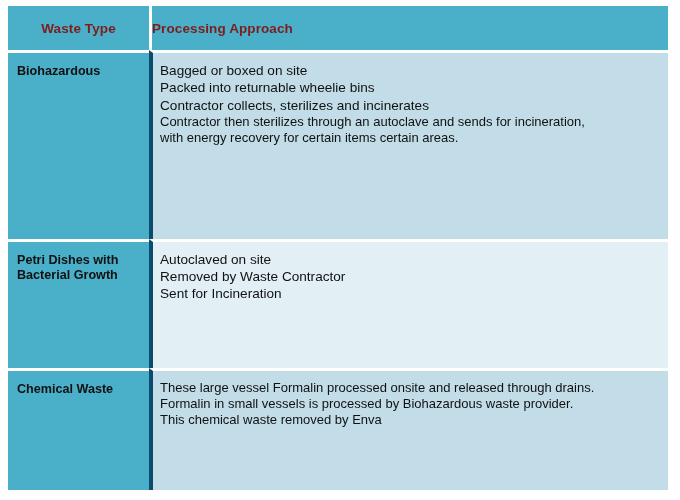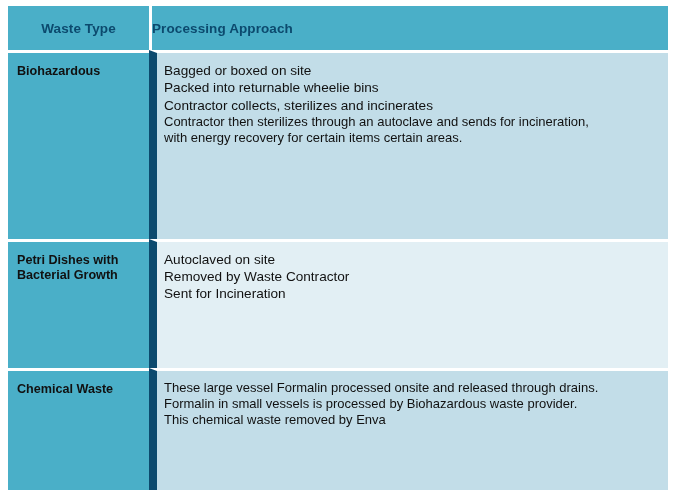--- a/index.html
+++ b/index.html
@@ -24,21 +24,21 @@
     box-sizing: border-box;
     border-collapse: separate;
     border-spacing: 0;
     background: #ffffff;
     table-layout: fixed;
   }
 
   
   thead th {
     background: #4aafc8;
-    color: #0c4a6e;
+    color: #7f1d1d;
     font-weight: bold;
     font-size: 13.5px;
     letter-spacing: 0.1px;
     padding: 0;
     height: 44px;
     vertical-align: middle;
     border: none;
   }
   th.col-type {
     width: 141px;
@@ -68,21 +68,21 @@
     box-sizing: border-box;
   }
 
   td.cell-approach {
     background: #c2dde8;
     color: #111111;
     font-size: 12.6px;
     line-height: 16.4px;
     padding: 9px 16px 6px 7px;
     box-sizing: border-box;
-    border-left: 8px solid #0c4a6e;
+    border-left: 4px solid #0c4a6e;
     margin-top: 36px;
   }
 
   
   tr.tint-light td.cell-approach { background: #e2eff4; }
   tr.tint-mid   td.cell-approach { background: #cadfe6; }
 
   .line { display: block; white-space: normal; }
   .line.big  { font-size: 13.6px; line-height: 17.4px; }
   .line.norm { font-size: 13px; line-height: 16.2px; }

